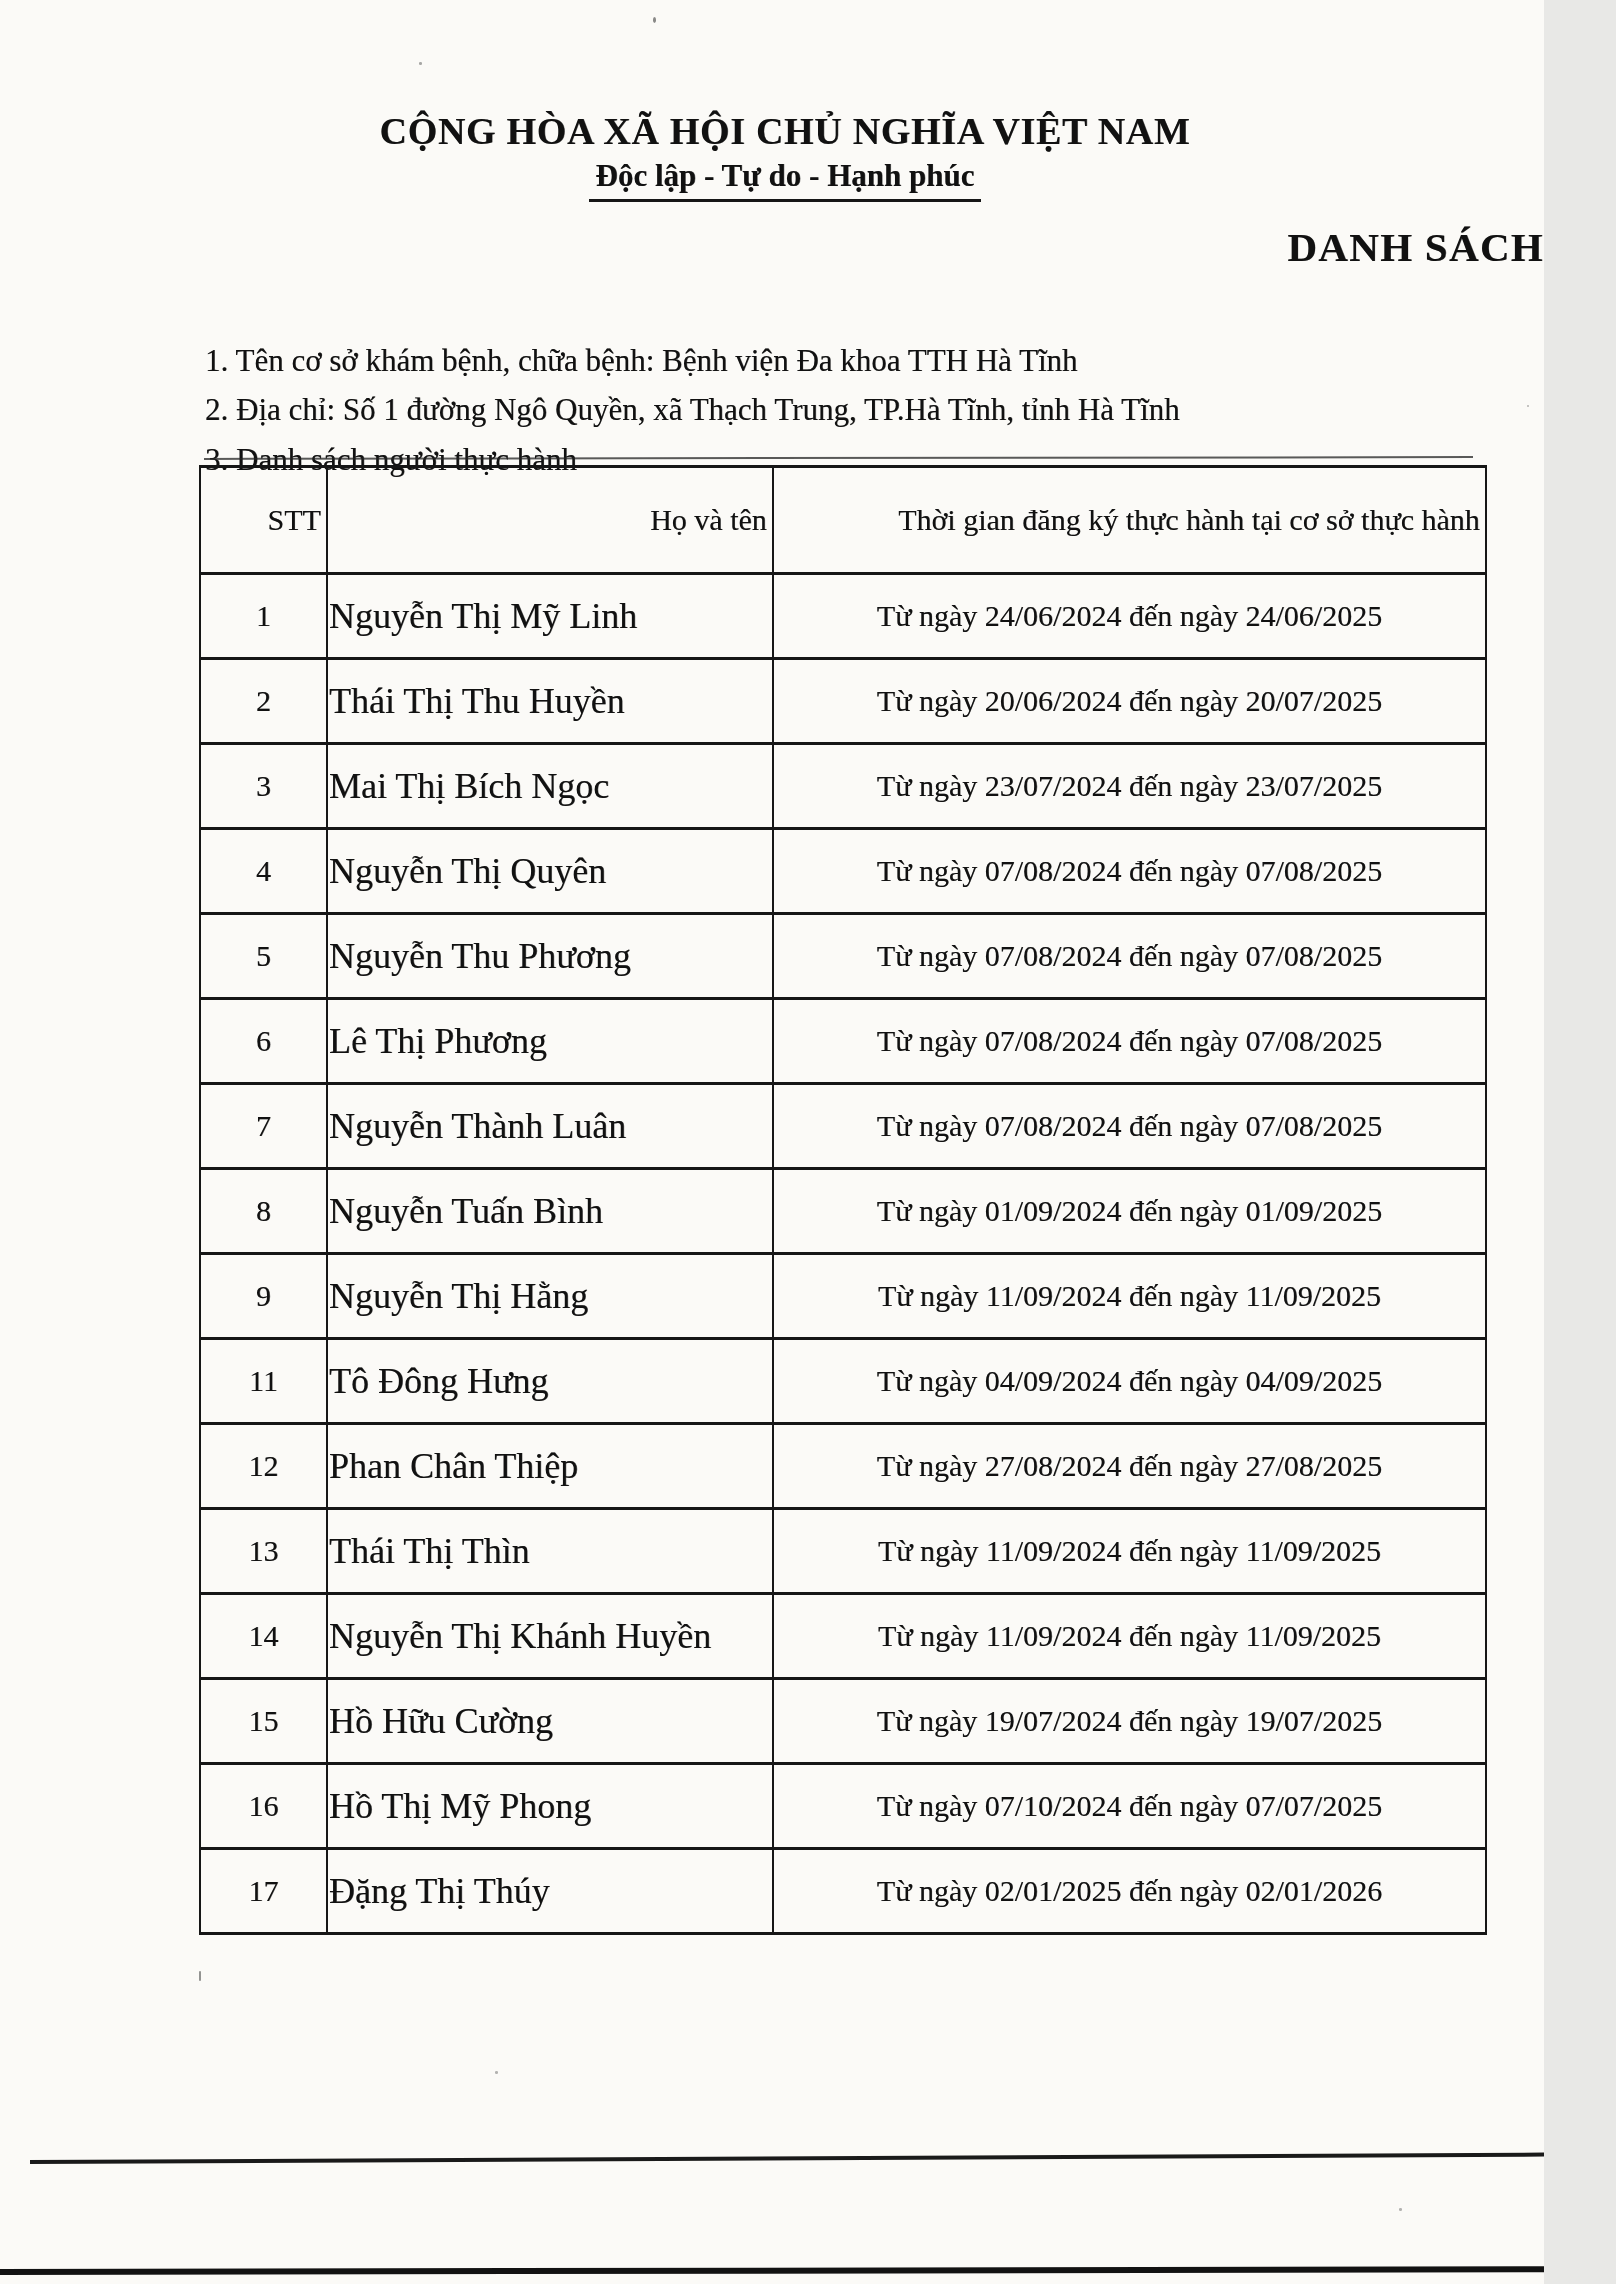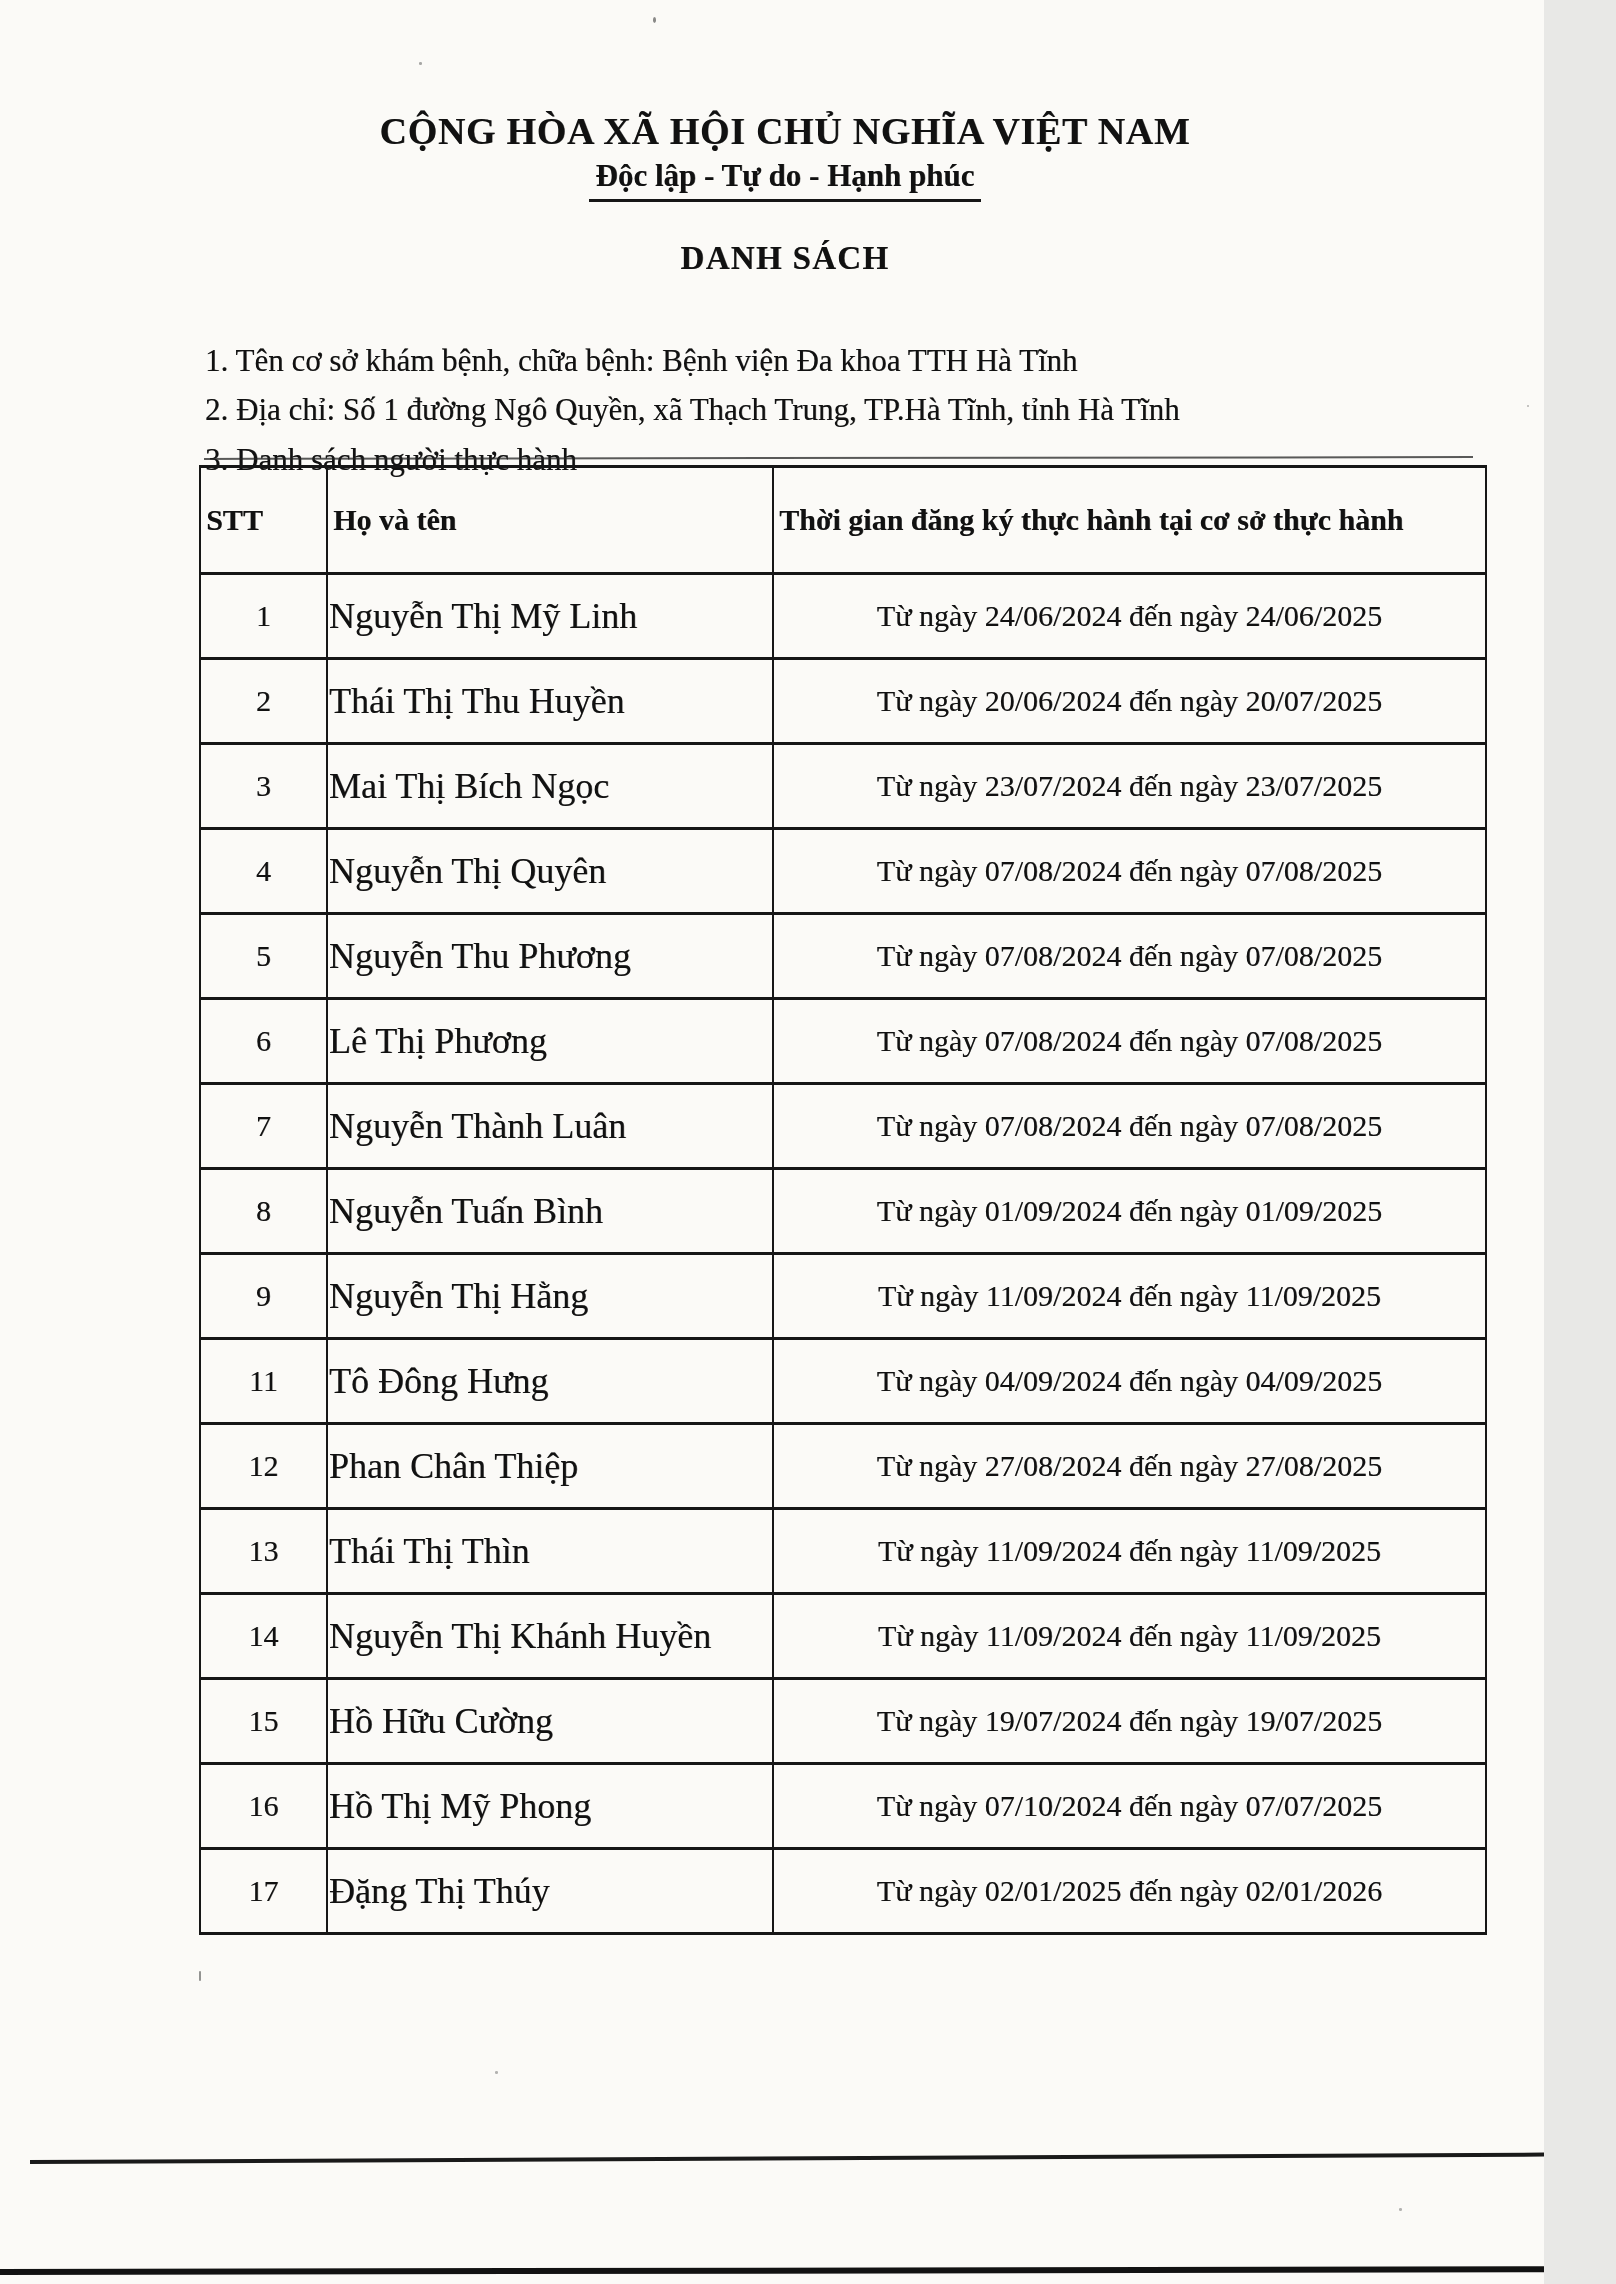--- a/index.html
+++ b/index.html
@@ -21,23 +21,23 @@
   }
   .nat-line2{
     position:absolute;top:158px;left:0;width:100%;text-align:center;
     padding-left:26px;box-sizing:border-box;
   }
   .nat-line2 span{
     display:inline-block;font-size:31px;font-weight:bold;
     padding:0 6.5px 5.2px 6.5px;border-bottom:3.9px solid #161616;
   }
   .doc-title{
-    position:absolute;top:223px;left:0;width:100%;text-align:center;
-    font-size:33px;font-weight:bold;letter-spacing:1.3px;
-    padding-left:26px;box-sizing:border-box;margin-top:17px;
+    position:absolute;top:223px;left:0;width:100%;text-align:right;
+    font-size:41px;font-weight:bold;letter-spacing:1.3px;
+    padding-left:26px;box-sizing:border-box;
   }
   .doc-subtitle{
     position:absolute;top:266px;left:0;width:100%;text-align:center;
     font-size:31px;font-weight:bold;
     padding-left:26px;box-sizing:border-box;
   }
 
   
   .intro-item{position:absolute;left:205px;width:1302px;font-size:31px;line-height:36px;margin-top:20px;}
   .intro-1{top:323px;}
@@ -58,21 +58,21 @@
   table.list col.c2{width:446px;}
   table.list col.c3{width:713px;}
   table.list th,table.list td{
     border:2.6px solid #161616;
     border-top-width:3.3px;border-bottom-width:3.3px;
     vertical-align:middle;
     overflow:hidden;
   }
   table.list tr.hdr{height:107px;}
   table.list tr.row{height:85px;}
-  th{font-size:30px;font-weight:bold;text-align:left;padding:0 5.2px;}
+  th{font-size:30px;font-weight:normal;text-align:right;padding:0 5.2px;}
   td.c-stt{font-size:30px;text-align:center;}
   td.c-name{font-size:36px;text-align:left;padding-left:1px;}
   td.c-period{font-size:30px;text-align:center;}
 
   
   .scanline-a{
     position:absolute;left:30px;right:0;top:2160px;height:3.9px;
     background:#1a1a1a;transform:rotate(-0.28deg);transform-origin:left center;
   }
   .scanline-b{

